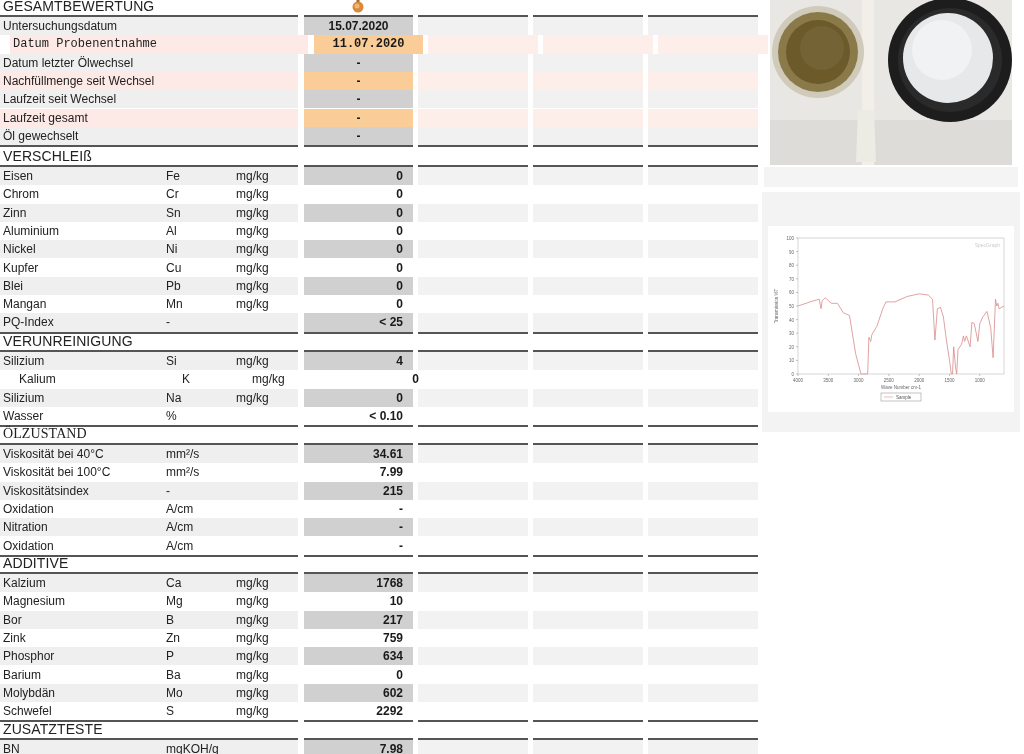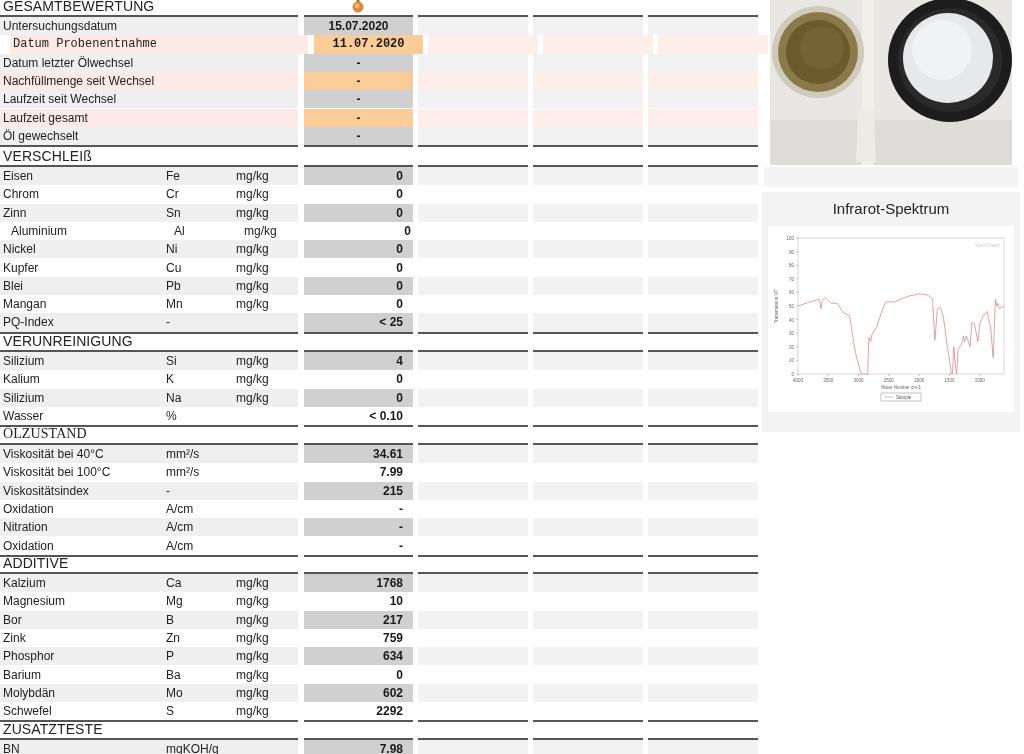--- a/index.html
+++ b/index.html
@@ -130,21 +130,21 @@
     <div class="row" style="position: absolute; left: 0px; top: 203.6px; width: 760px; height: 18.3px;">
       <div class="bg" style="background: rgb(239, 239, 239);"></div>
       <span class="lab">Zinn</span>
       <span class="sym">Sn</span>
       <span class="unit">mg/kg</span>
       <div class="val grey">0</div>
       <div class="hc c1" style="background: rgb(242, 242, 242);"></div>
       <div class="hc c2" style="background: rgb(242, 242, 242);"></div>
       <div class="hc c3" style="background: rgb(242, 242, 242);"></div>
     </div>
-    <div class="row" style="position: absolute; left: 0px; top: 221.9px; width: 760px; height: 18.3px; margin-left: 8px;">
+    <div class="row" style="position: absolute; left: 0px; top: 221.9px; width: 760px; height: 18.3px;">
       <div class="bg" style="background: rgb(255, 255, 255);"></div>
       <span class="lab">Aluminium</span>
       <span class="sym">Al</span>
       <span class="unit">mg/kg</span>
       <div class="val">0</div>
       <div class="hc c1" style="background: transparent;"></div>
       <div class="hc c2" style="background: transparent;"></div>
       <div class="hc c3" style="background: transparent;"></div>
     </div>
     <div class="row" style="position: absolute; left: 0px; top: 240.2px; width: 760px; height: 18.3px;">
@@ -212,21 +212,21 @@
     <div class="row" style="position: absolute; left: 0px; top: 352px; width: 760px; height: 18.3px;">
       <div class="bg" style="background: rgb(239, 239, 239);"></div>
       <span class="lab">Silizium</span>
       <span class="sym">Si</span>
       <span class="unit">mg/kg</span>
       <div class="val grey">4</div>
       <div class="hc c1" style="background: rgb(242, 242, 242);"></div>
       <div class="hc c2" style="background: rgb(242, 242, 242);"></div>
       <div class="hc c3" style="background: rgb(242, 242, 242);"></div>
     </div>
-    <div class="row" style="position: absolute; left: 0px; top: 370.3px; width: 760px; height: 18.3px; padding-left: 36px;">
+    <div class="row" style="position: absolute; left: 16px; top: 370.3px; width: 760px; height: 18.3px; padding-left: 36px;">
       <div class="bg" style="background: rgb(255, 255, 255);"></div>
       <span class="lab">Kalium</span>
       <span class="sym">K</span>
       <span class="unit">mg/kg</span>
       <div class="val">0</div>
       <div class="hc c1" style="background: transparent;"></div>
       <div class="hc c2" style="background: transparent;"></div>
       <div class="hc c3" style="background: transparent;"></div>
     </div>
     <div class="row" style="position: absolute; left: 0px; top: 388.6px; width: 760px; height: 18.3px;">
@@ -449,21 +449,20 @@
     <circle cx="52" cy="48" r="22" fill="#76673a" opacity="0.7"></circle>
     <circle cx="180" cy="60" r="62" fill="#1d1d1d"></circle>
     <circle cx="180" cy="60" r="52" fill="#2a2a2a"></circle>
     <circle cx="178" cy="58" r="45" fill="#e7e8ea"></circle>
     <circle cx="172" cy="50" r="30" fill="#f4f4f6" opacity="0.8"></circle>
   </svg>
 </div>
 <div class="panel-bottom"></div>
 
 <div class="ir-box">
-  <div class="ir-title">Infrarot-Spektrum</div>
   <div class="ir-chart">
     <svg width="246" height="186" viewBox="0 0 246 186" id="ir-svg">
         <rect x="30" y="12" width="206" height="136" fill="#fff" stroke="#bbb" stroke-width="0.6"></rect>
         <line x1="28" y1="148" x2="30" y2="148" stroke="#888" stroke-width="0.5"></line>
         <text x="26" y="150" font-size="4.5" text-anchor="end" fill="#666" font-family="Liberation Sans, sans-serif">0</text>
         <line x1="28" y1="134.4" x2="30" y2="134.4" stroke="#888" stroke-width="0.5"></line>
         <text x="26" y="136.4" font-size="4.5" text-anchor="end" fill="#666" font-family="Liberation Sans, sans-serif">10</text>
         <line x1="28" y1="120.8" x2="30" y2="120.8" stroke="#888" stroke-width="0.5"></line>
         <text x="26" y="122.8" font-size="4.5" text-anchor="end" fill="#666" font-family="Liberation Sans, sans-serif">20</text>
         <line x1="28" y1="107.2" x2="30" y2="107.2" stroke="#888" stroke-width="0.5"></line>

